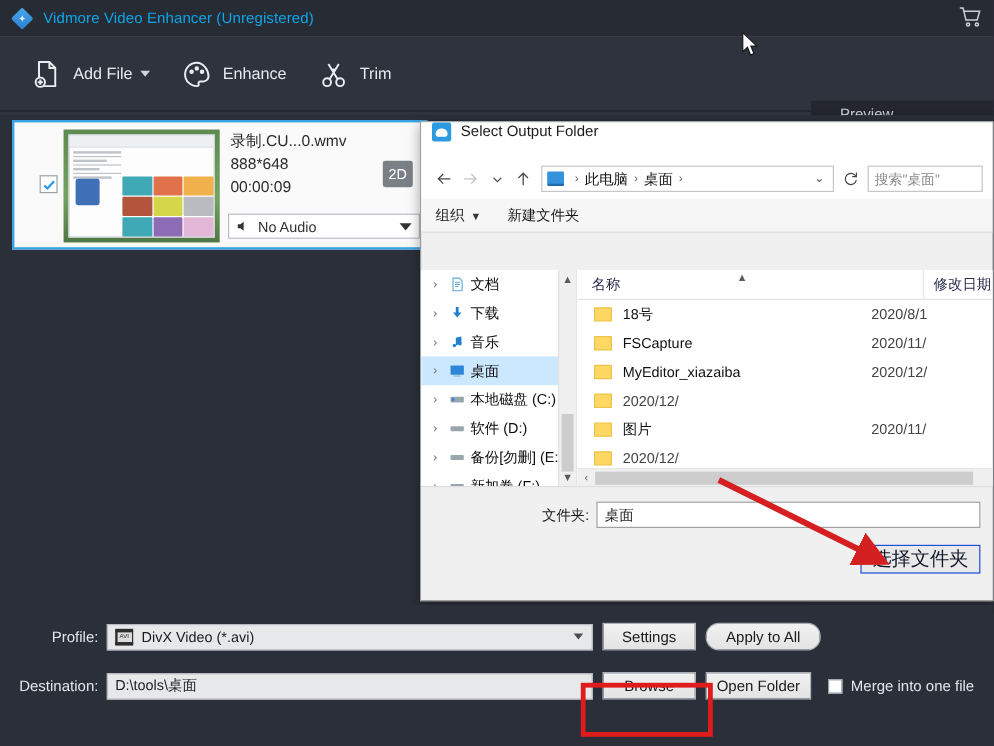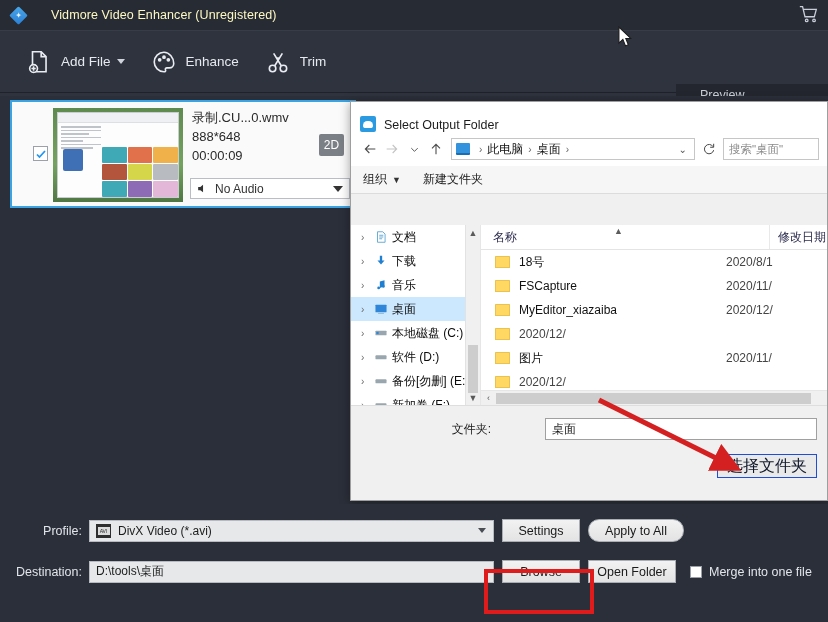--- a/index.html
+++ b/index.html
@@ -32,21 +32,21 @@
     background: linear-gradient(135deg,#4aa7e8 0%, #2a7fd4 100%);
     transform: rotate(45deg) scale(.78);
     border-radius: 2px;
   }
   .app-logo .mark {
     position: absolute; left: 4px; top: 4px; width: 9px; height: 9px;
     color: #eaf4ff; font-size: 8px; line-height: 9px; text-align: center;
     z-index: 2;
   }
   .app-title {
-    color: #fef9c3; font-size: 12.5px; letter-spacing: .1px; margin-left: 15px;
+    color: #0ea5e9; font-size: 12.5px; letter-spacing: .1px;
   }
   .cart-icon {
     position: absolute; right: 8px; top: 3px;
     width: 22px; height: 22px; color: #c9ced8;
   }
 
   
   .toolbar {
     position: absolute; top: 31px; left: 0; width: 828px; height: 62px;
     background: #2f333e;
@@ -135,21 +135,21 @@
 
   
   .dialog {
     position: absolute; left: 350px; top: 101px; width: 478px; height: 400px;
     background: #f0f0f0;
     border: 1px solid #9e9e9e;
     box-shadow: 0 2px 10px rgba(0,0,0,.35);
     font-size: 12px; color: #1b1b1b;
   }
   .dlg-title {
-    height: 30px; display: flex; align-items: flex-end; padding-left: 9px;
+    height: 30px; display: flex; align-items: flex-start; padding-left: 9px;
     background: #ffffff;
   }
   .dlg-title .ic {
     width: 16px; height: 16px; margin-right: 8px;
     background: #2c9ae0; border-radius: 2px; position: relative;
   }
   .dlg-title .ic:after{
     content:""; position:absolute; left:3px; top:4.5px; width:10px; height:7px;
     background:#fff; border-radius:5px 5px 3px 3px;
   }
@@ -245,21 +245,21 @@
   }
   .files-hscroll .lf { width: 15px; text-align: center; font-size: 9px; color: #5a5a5a; }
   .files-hscroll .bar { flex: 1; height: 11px; background: #cdcdcd; margin-right: 16px; }
 
   .dlg-foot {
     position: absolute; left: 0; right: 0; bottom: 0; height: 95px;
     background: #f0f0f0; border-top: 1px solid #dedede;
   }
   .foldrow {
     position: absolute; top: 12px; left: 0; right: 10px;
-    display: flex; align-items: center; gap: 48px;
+    display: flex; align-items: center;
   }
   .foldrow .lab { width: 140px; text-align: right; font-size: 12px; margin-right: 6px; }
   .foldrow .inp {
     flex: 1; height: 22px; background: #fff; border: 1px solid #a0a0a0;
     display: flex; align-items: center; padding-left: 6px; font-size: 12px;
   }
   .choose-btn {
     position: absolute; right: 10px; bottom: 22px; width: 100px; height: 24px;
     background: #e9e9e9; border: 1px solid #1d4ed8;
     display: flex; align-items: center; justify-content: center;

